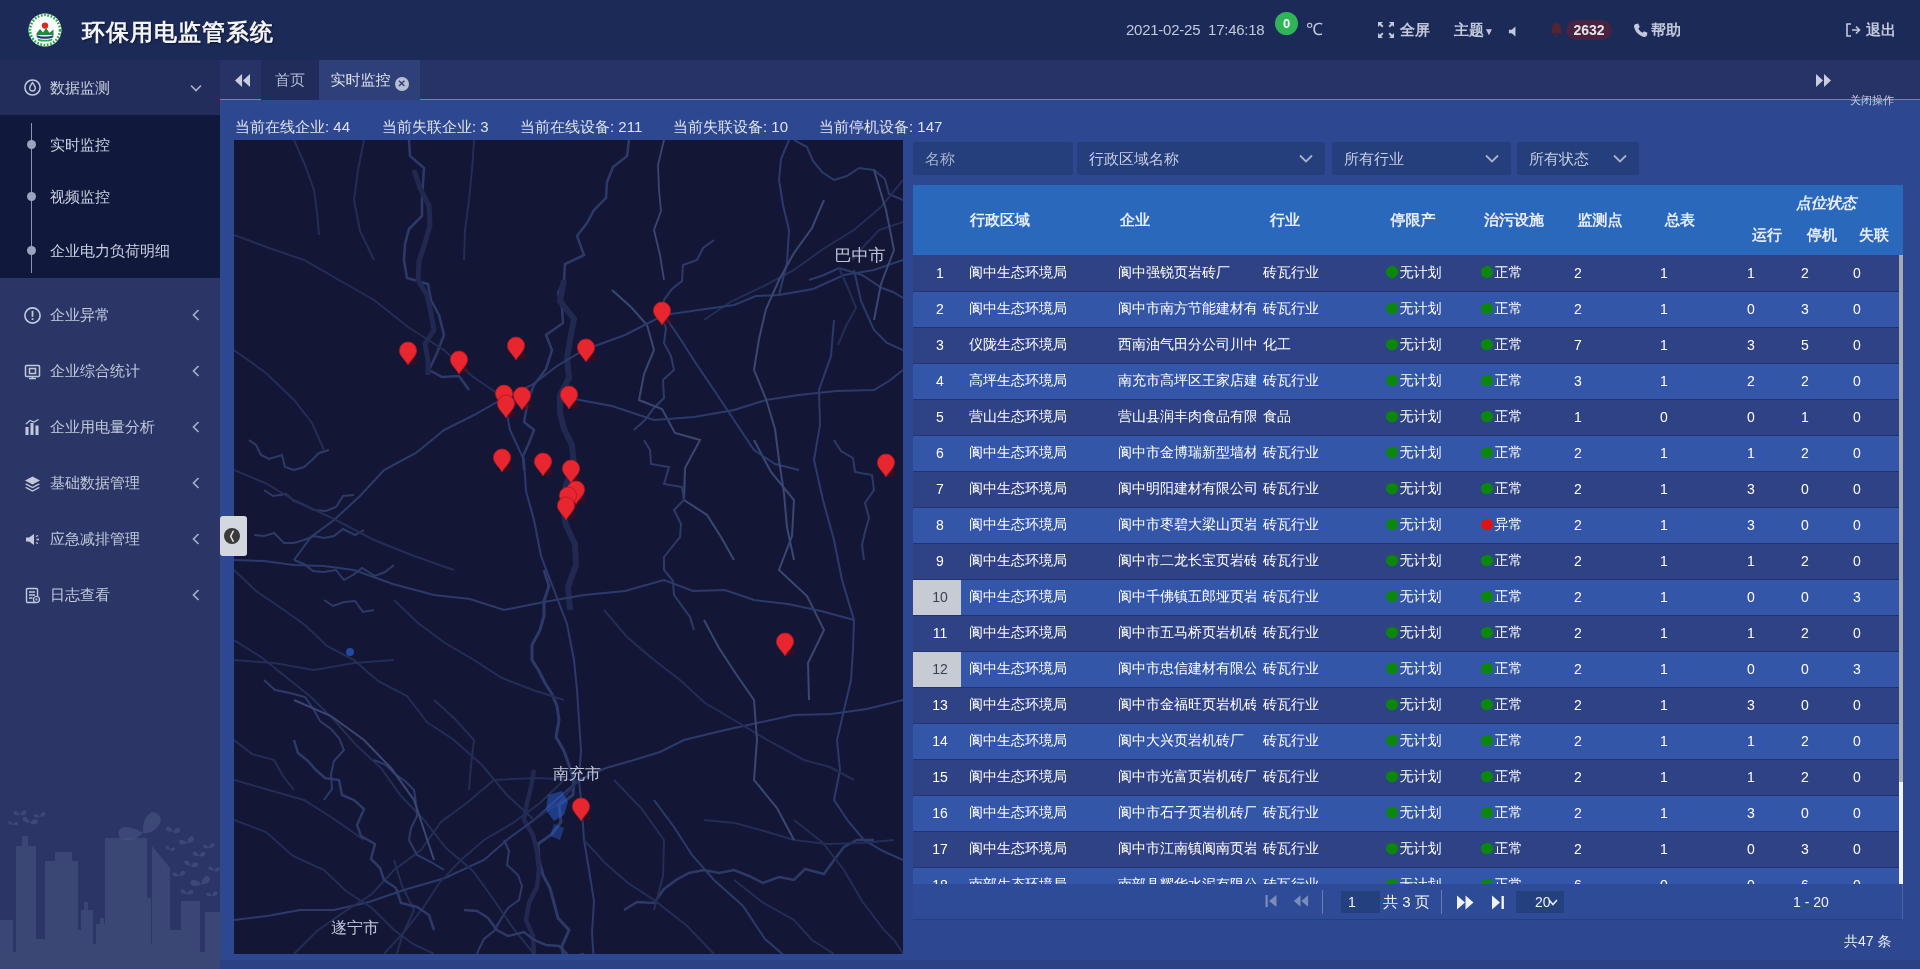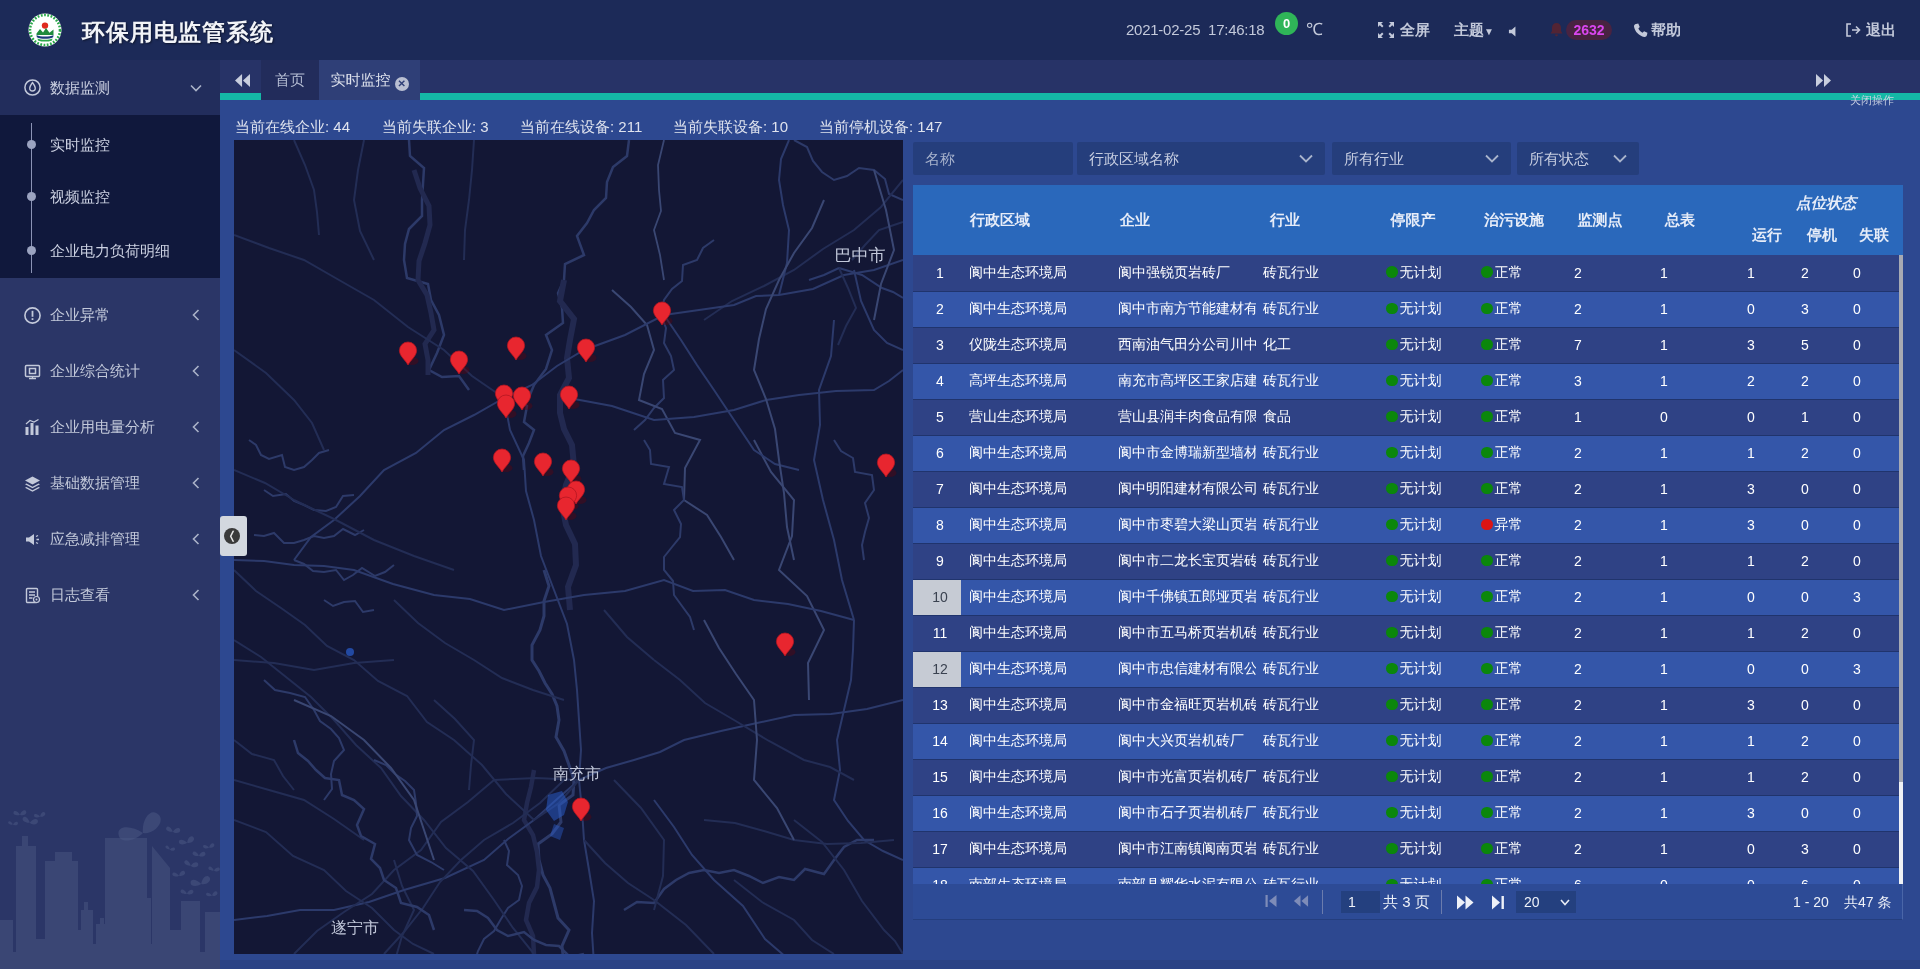--- a/index.html
+++ b/index.html
@@ -12,21 +12,21 @@
 #sidebar { position:absolute; left:0; top:60px; width:220px; height:909px; background:#2b3667; z-index:20; }
 #mhead { position:absolute; left:0; top:0; width:220px; height:55px; background:#222d5c;padding-left:7px; }
 #submenu { position:absolute; left:0; top:55px; width:220px; height:163px; background:#10183c; }
 #submenu .vline { position:absolute; left:31px; top:8px; width:1px; height:150px; background:#8b93b5; }
 .subitem { position:absolute; left:50px; width:160px; font-size:15px; color:#ccd1e2; }
 .subdot { position:absolute; left:27px; width:9px; height:9px; border-radius:50%; background:#9ba3c0; }
 .mitem { position:absolute; left:0; width:220px; height:56px; line-height:56px; color:#c3c9da; font-size:15px; }
 .mitem .mi { position:absolute; left:24px; top:20px; }
 .mitem .txt { position:absolute; left:50px; }
 
-#tabbar { position:absolute; left:220px; top:60px; width:1700px; height:40px; background:#273367; z-index:10; border-bottom:7px solid #14b8a6; }
+#tabbar { position:absolute; left:220px; top:60px; width:1700px; height:40px; background:#273367; z-index:10; border-bottom:1px solid #14b8a6; }
 .tab { position:absolute; top:0; height:40px; line-height:40px; font-size:15px; color:#b4bcd2; text-align:center; }
 
 .stat { position:absolute; top:114px; height:26px; line-height:26px; font-size:15px; color:#dfe3ee; white-space:nowrap; }
 #map { position:absolute; left:234px; top:140px; width:669px; height:710px; background:#10142f; }
 #collapse { position:absolute; left:220px; top:516px; width:27px; height:40px; background:#d3d8df; border-radius:3px; z-index:5; }
 #collapse .cc { position:absolute; left:4px; top:12px; width:16px; height:16px; border-radius:50%; background:#3a3a3a; color:#e8e8e8; font-size:11px; line-height:15px; text-align:center; }
 .fwidget { position:absolute; top:142px; height:33px; background:#253e7c; border-radius:2px; color:#c6cde0; font-size:15px; line-height:33px; padding-left:12px; }
 #thead { position:absolute; left:913px; top:185px; width:990px; height:70px; background:#2a68bb; color:#e6ecf8; font-size:15px; font-weight:bold; }
 #thead span { position:absolute; transform:translate(-50%,-50%); white-space:nowrap; }
 #tbody { position:absolute; left:913px; top:255px; width:986px; height:629px; overflow:hidden; }
@@ -228,21 +228,21 @@
         <path d="M1,1 L6,1 L4.2,2.8 L6.5,5.1 L5.1,6.5 L2.8,4.2 L1,6 Z M17,1 L17,6 L15.2,4.2 L12.9,6.5 L11.5,5.1 L13.8,2.8 L12,1 Z M1,17 L1,12 L2.8,13.8 L5.1,11.5 L6.5,12.9 L4.2,15.2 L6,17 Z M17,17 L12,17 L13.8,15.2 L11.5,12.9 L12.9,11.5 L15.2,13.8 L17,12 Z"></path>
       </svg></div>
   <div class="hitem" style="left:1400px;">全屏</div>
   <div class="hitem" style="left:1454px;">主题<span style="font-size:10px;">▼</span></div>
   <div style="position:absolute;left:1508px;top:24px;"><svg width="13" height="13" viewBox="0 0 14 14" fill="#c3c9da">
         <path d="M1,5 L4,5 L8,1.5 L8,12.5 L4,9 L1,9 Z"></path>
       </svg></div>
   <div style="position:absolute;left:1549px;top:22px;"><svg width="15" height="16" viewBox="0 0 15 16" fill="#522434">
         <path d="M7.5,1 C10,1 12,3 12,5.5 L12,9 L13.5,11.5 L1.5,11.5 L3,9 L3,5.5 C3,3 5,1 7.5,1 Z M6,12.5 L9,12.5 C9,13.6 8.3,14.3 7.5,14.3 C6.7,14.3 6,13.6 6,12.5 Z"></path>
       </svg></div>
-  <div style="position:absolute;left:1566px;top:20px;width:46px;height:20px;border-radius:10px;background:#482341;color:#d946ef;font-size:14px;font-weight:bold;text-align:center;line-height:20px;">2632</div>
+  <div style="position:absolute;left:1566px;top:20px;width:46px;height:20px;border-radius:10px;background:#482341;color:#e5e5e5;font-size:14px;font-weight:bold;text-align:center;line-height:20px;">2632</div>
   <div style="position:absolute;left:1633px;top:23px;"><svg width="15" height="15" viewBox="0 0 16 16" fill="#c3c9da">
         <path d="M3.2,1.1 L5.6,0.6 L7.2,4.2 L5.7,5.8 C6.4,7.5 8.5,9.6 10.2,10.3 L11.8,8.8 L15.4,10.4 L14.9,12.8 C14.6,14.2 13.3,15.2 11.9,14.9 C6.5,13.9 2.1,9.5 1.1,4.1 C0.8,2.7 1.8,1.4 3.2,1.1 Z"></path>
       </svg></div>
   <div class="hitem" style="left:1651px;">帮助</div>
   <div style="position:absolute;left:1845px;top:22px;"><svg width="16" height="16" viewBox="0 0 16 16" fill="none" stroke="#c3c9da" stroke-width="1.6">
         <path d="M6,2 L2,2 L2,14 L6,14"></path>
         <path d="M7,8 L14,8 M11,4.5 L14.5,8 L11,11.5"></path>
       </svg></div>
   <div class="hitem" style="left:1866px;">退出</div>
 </div>
@@ -675,18 +675,18 @@
   <div class="ptxt" style="left:470px;">共 3 页</div>
   <div class="pdiv" style="left:528px;"></div>
   <span class="pi" style="left:543px;top:11px;"><svg width="18" height="15" viewBox="0 0 18 15" fill="#eef1f8">
         <path d="M1,0.5 L1,14.5 L9,7.5 Z"></path>
         <path d="M9.5,0.5 L9.5,14.5 L17.5,7.5 Z"></path>
       </svg></span>
   <span class="pi" style="left:578px;top:11px;"><svg width="15" height="15" viewBox="0 0 15 15" fill="#eef1f8">
         <path d="M1,0.5 L1,14.5 L9,7.5 Z"></path>
         <rect x="10.5" y="1" width="2.4" height="13"></rect>
       </svg></span>
-  <div class="pbox" style="left:603px;width:60px;padding-left:8px;">20 <svg width="10" height="7" viewBox="0 0 10 7" style="position:absolute;right:6px;top:8px">
+  <div class="pbox" style="left:603px;width:48px;padding-left:19px;">20 <svg width="10" height="7" viewBox="0 0 10 7" style="position:absolute;right:6px;top:8px">
         <path d="M1,1 L5,5.5 L9,1" stroke="#e8ecf5" stroke-width="1.6" fill="none"></path>
       </svg></div>
   <div class="ptxt" style="left:880px;font-size:14px;">1 - 20</div>
-  <div class="ptxt" style="left:931px;font-size:14px;">共47 条</div>
+  <div class="ptxt" style="left:931px;font-size:14px;margin-top:39px;">共47 条</div>
 </div>
 
 </body></html>

